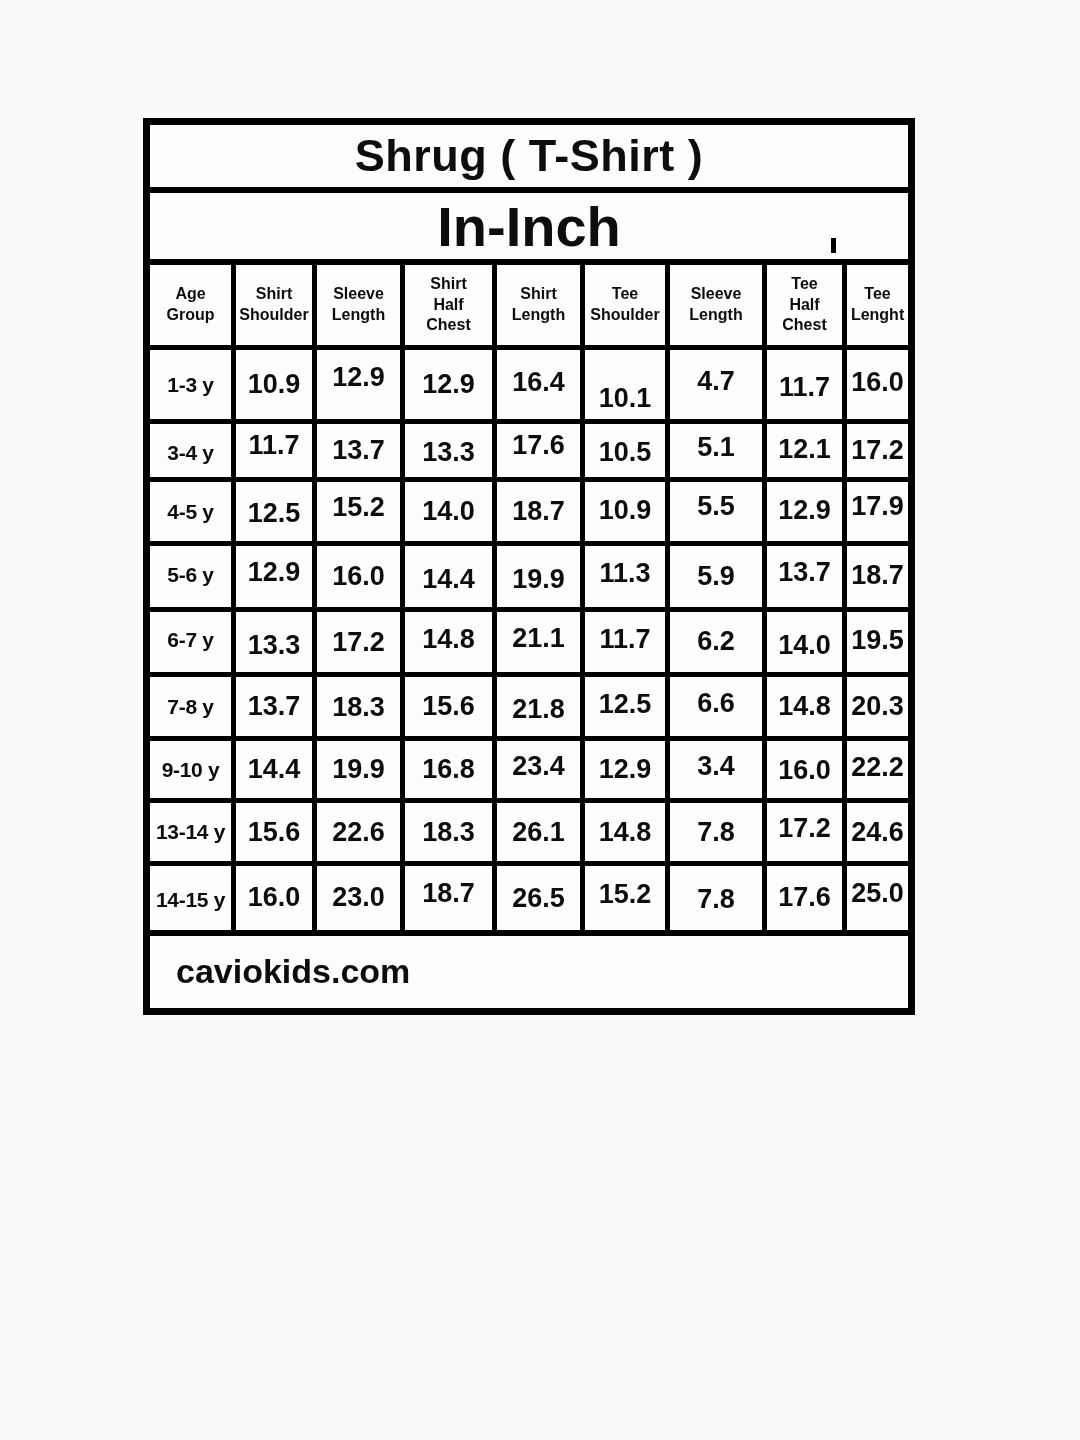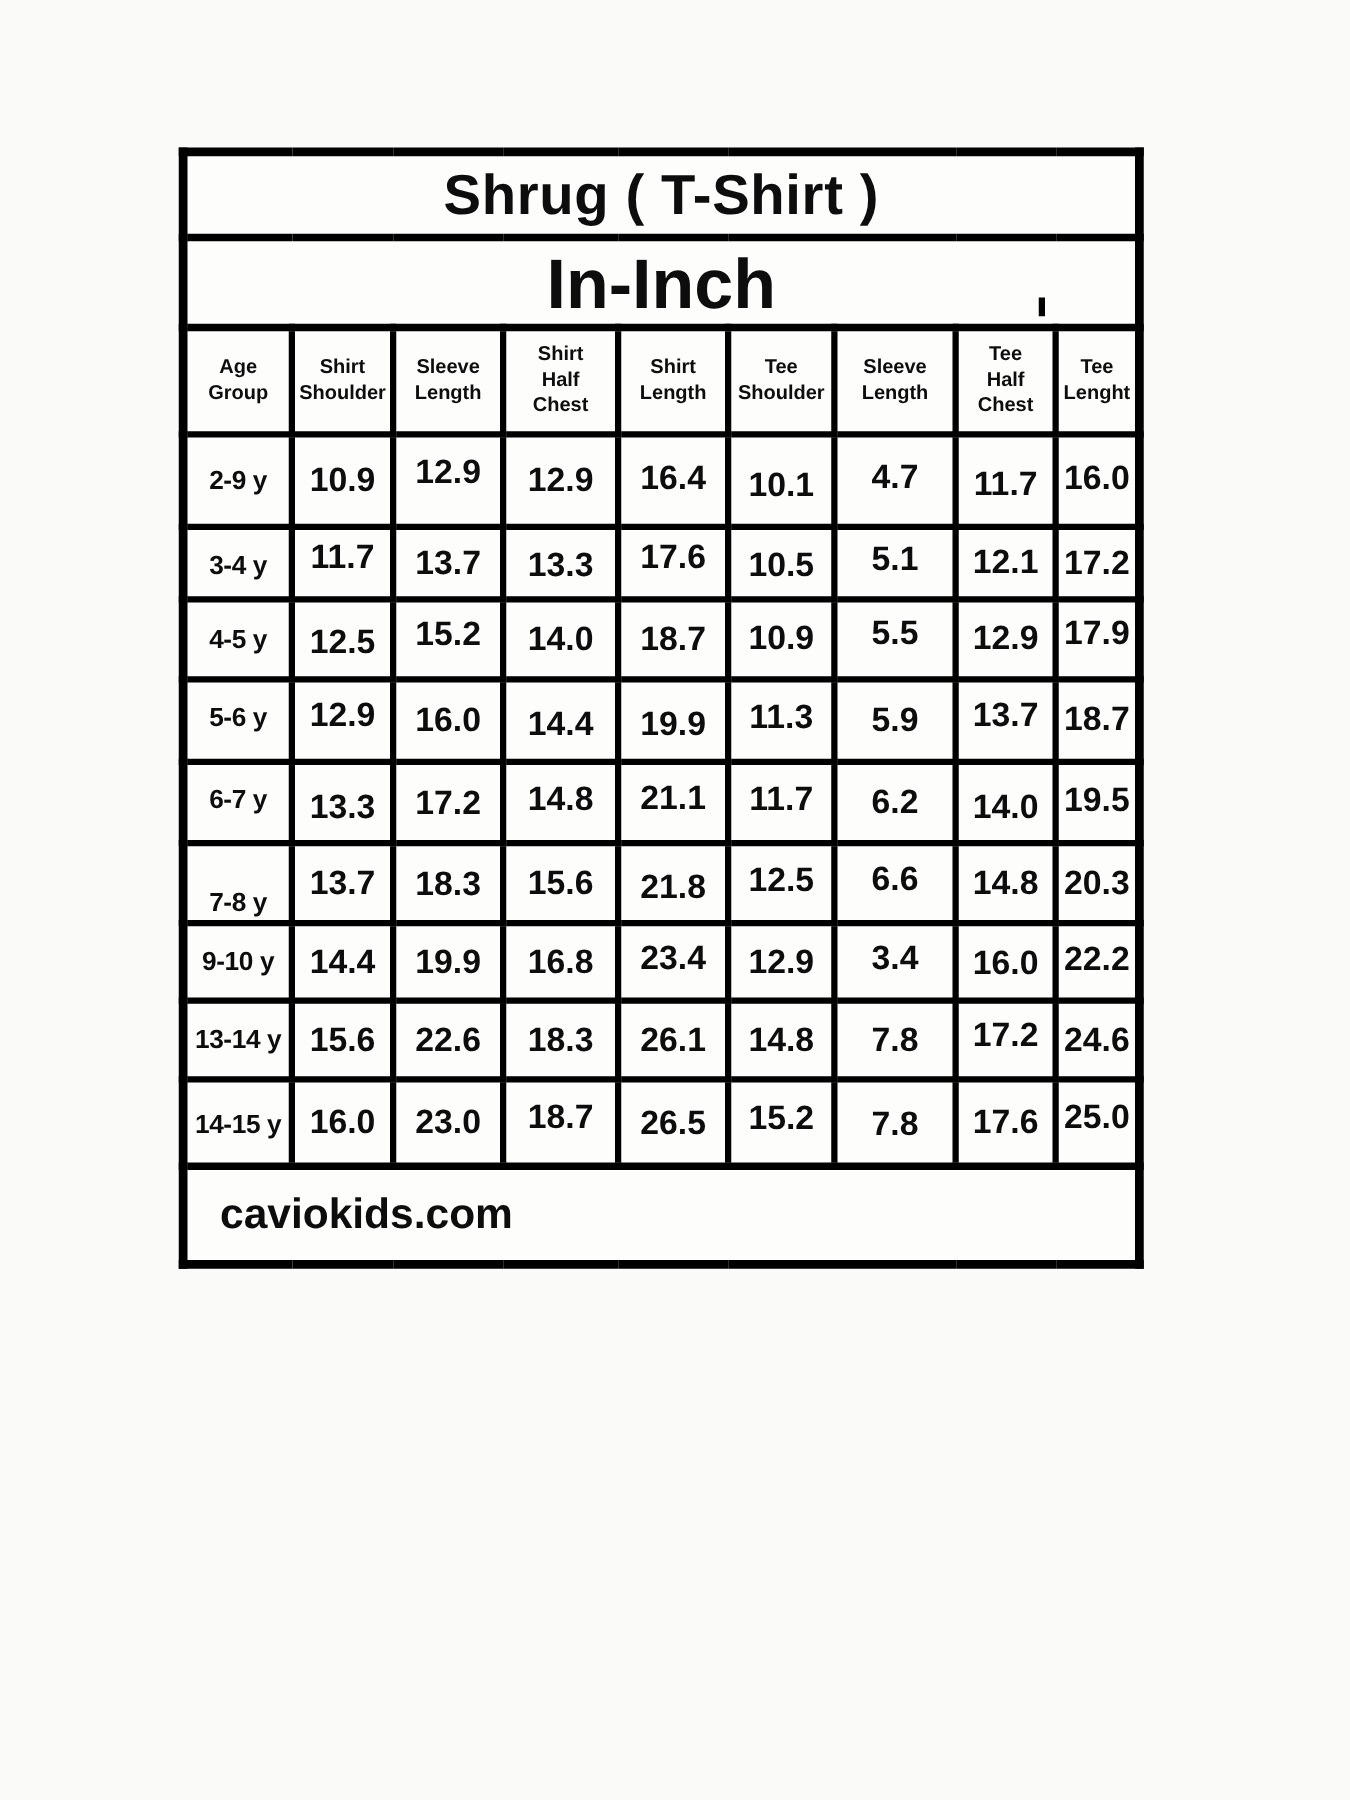--- a/index.html
+++ b/index.html
@@ -138,26 +138,26 @@
 Length</th>
           <th>Tee
 Half
 Chest</th>
           <th>Tee
 Lenght</th>
         </tr>
     </thead>
     <tbody id="body">
         <tr style="height: 74px;">
-          <td class="age"><span class="cellv" style="top: 0px;">2-9 y</span></td>
+          <td class="age"><span class="cellv" style="top: 0px;">1-3 y</span></td>
           <td class="val"><span class="cellv" style="top: 0px;">10.9</span></td>
           <td class="val"><span class="cellv" style="top: -7px;">12.9</span></td>
           <td class="val"><span class="cellv" style="top: 0px;">12.9</span></td>
           <td class="val"><span class="cellv" style="top: -2px;">16.4</span></td>
-          <td class="val"><span class="cellv" style="top: 4px;">10.1</span></td>
+          <td class="val"><span class="cellv" style="top: 14px;">10.1</span></td>
           <td class="val"><span class="cellv" style="top: -3px;">4.7</span></td>
           <td class="val"><span class="cellv" style="top: 3px;">11.7</span></td>
           <td class="val"><span class="cellv" style="top: -2px;">16.0</span></td>
         </tr>
         <tr style="height: 58px;">
           <td class="age"><span class="cellv" style="top: 2px;">3-4 y</span></td>
           <td class="val"><span class="cellv" style="top: -5px;">11.7</span></td>
           <td class="val"><span class="cellv" style="top: 0px;">13.7</span></td>
           <td class="val"><span class="cellv" style="top: 2px;">13.3</span></td>
           <td class="val"><span class="cellv" style="top: -5px;">17.6</span></td>
@@ -193,21 +193,21 @@
           <td class="val"><span class="cellv" style="top: 3px;">13.3</span></td>
           <td class="val"><span class="cellv" style="top: 0px;">17.2</span></td>
           <td class="val"><span class="cellv" style="top: -3px;">14.8</span></td>
           <td class="val"><span class="cellv" style="top: -4px;">21.1</span></td>
           <td class="val"><span class="cellv" style="top: -3px;">11.7</span></td>
           <td class="val"><span class="cellv" style="top: -1px; text-align: center;">6.2</span></td>
           <td class="val"><span class="cellv" style="top: 3px;">14.0</span></td>
           <td class="val"><span class="cellv" style="top: -2px;">19.5</span></td>
         </tr>
         <tr style="height: 64px;">
-          <td class="age"><span class="cellv" style="top: 16px;">7-8 y</span></td>
+          <td class="age"><span class="cellv" style="top: 0px;">7-8 y</span></td>
           <td class="val"><span class="cellv" style="top: 0px;">13.7</span></td>
           <td class="val"><span class="cellv" style="top: 1px;">18.3</span></td>
           <td class="val"><span class="cellv" style="top: 0px;">15.6</span></td>
           <td class="val"><span class="cellv" style="top: 3px;">21.8</span></td>
           <td class="val"><span class="cellv" style="top: -2px;">12.5</span></td>
           <td class="val"><span class="cellv" style="top: -3px;">6.6</span></td>
           <td class="val"><span class="cellv" style="top: 0px;">14.8</span></td>
           <td class="val"><span class="cellv" style="top: 0px; text-align: center;">20.3</span></td>
         </tr>
         <tr style="height: 62px;">

